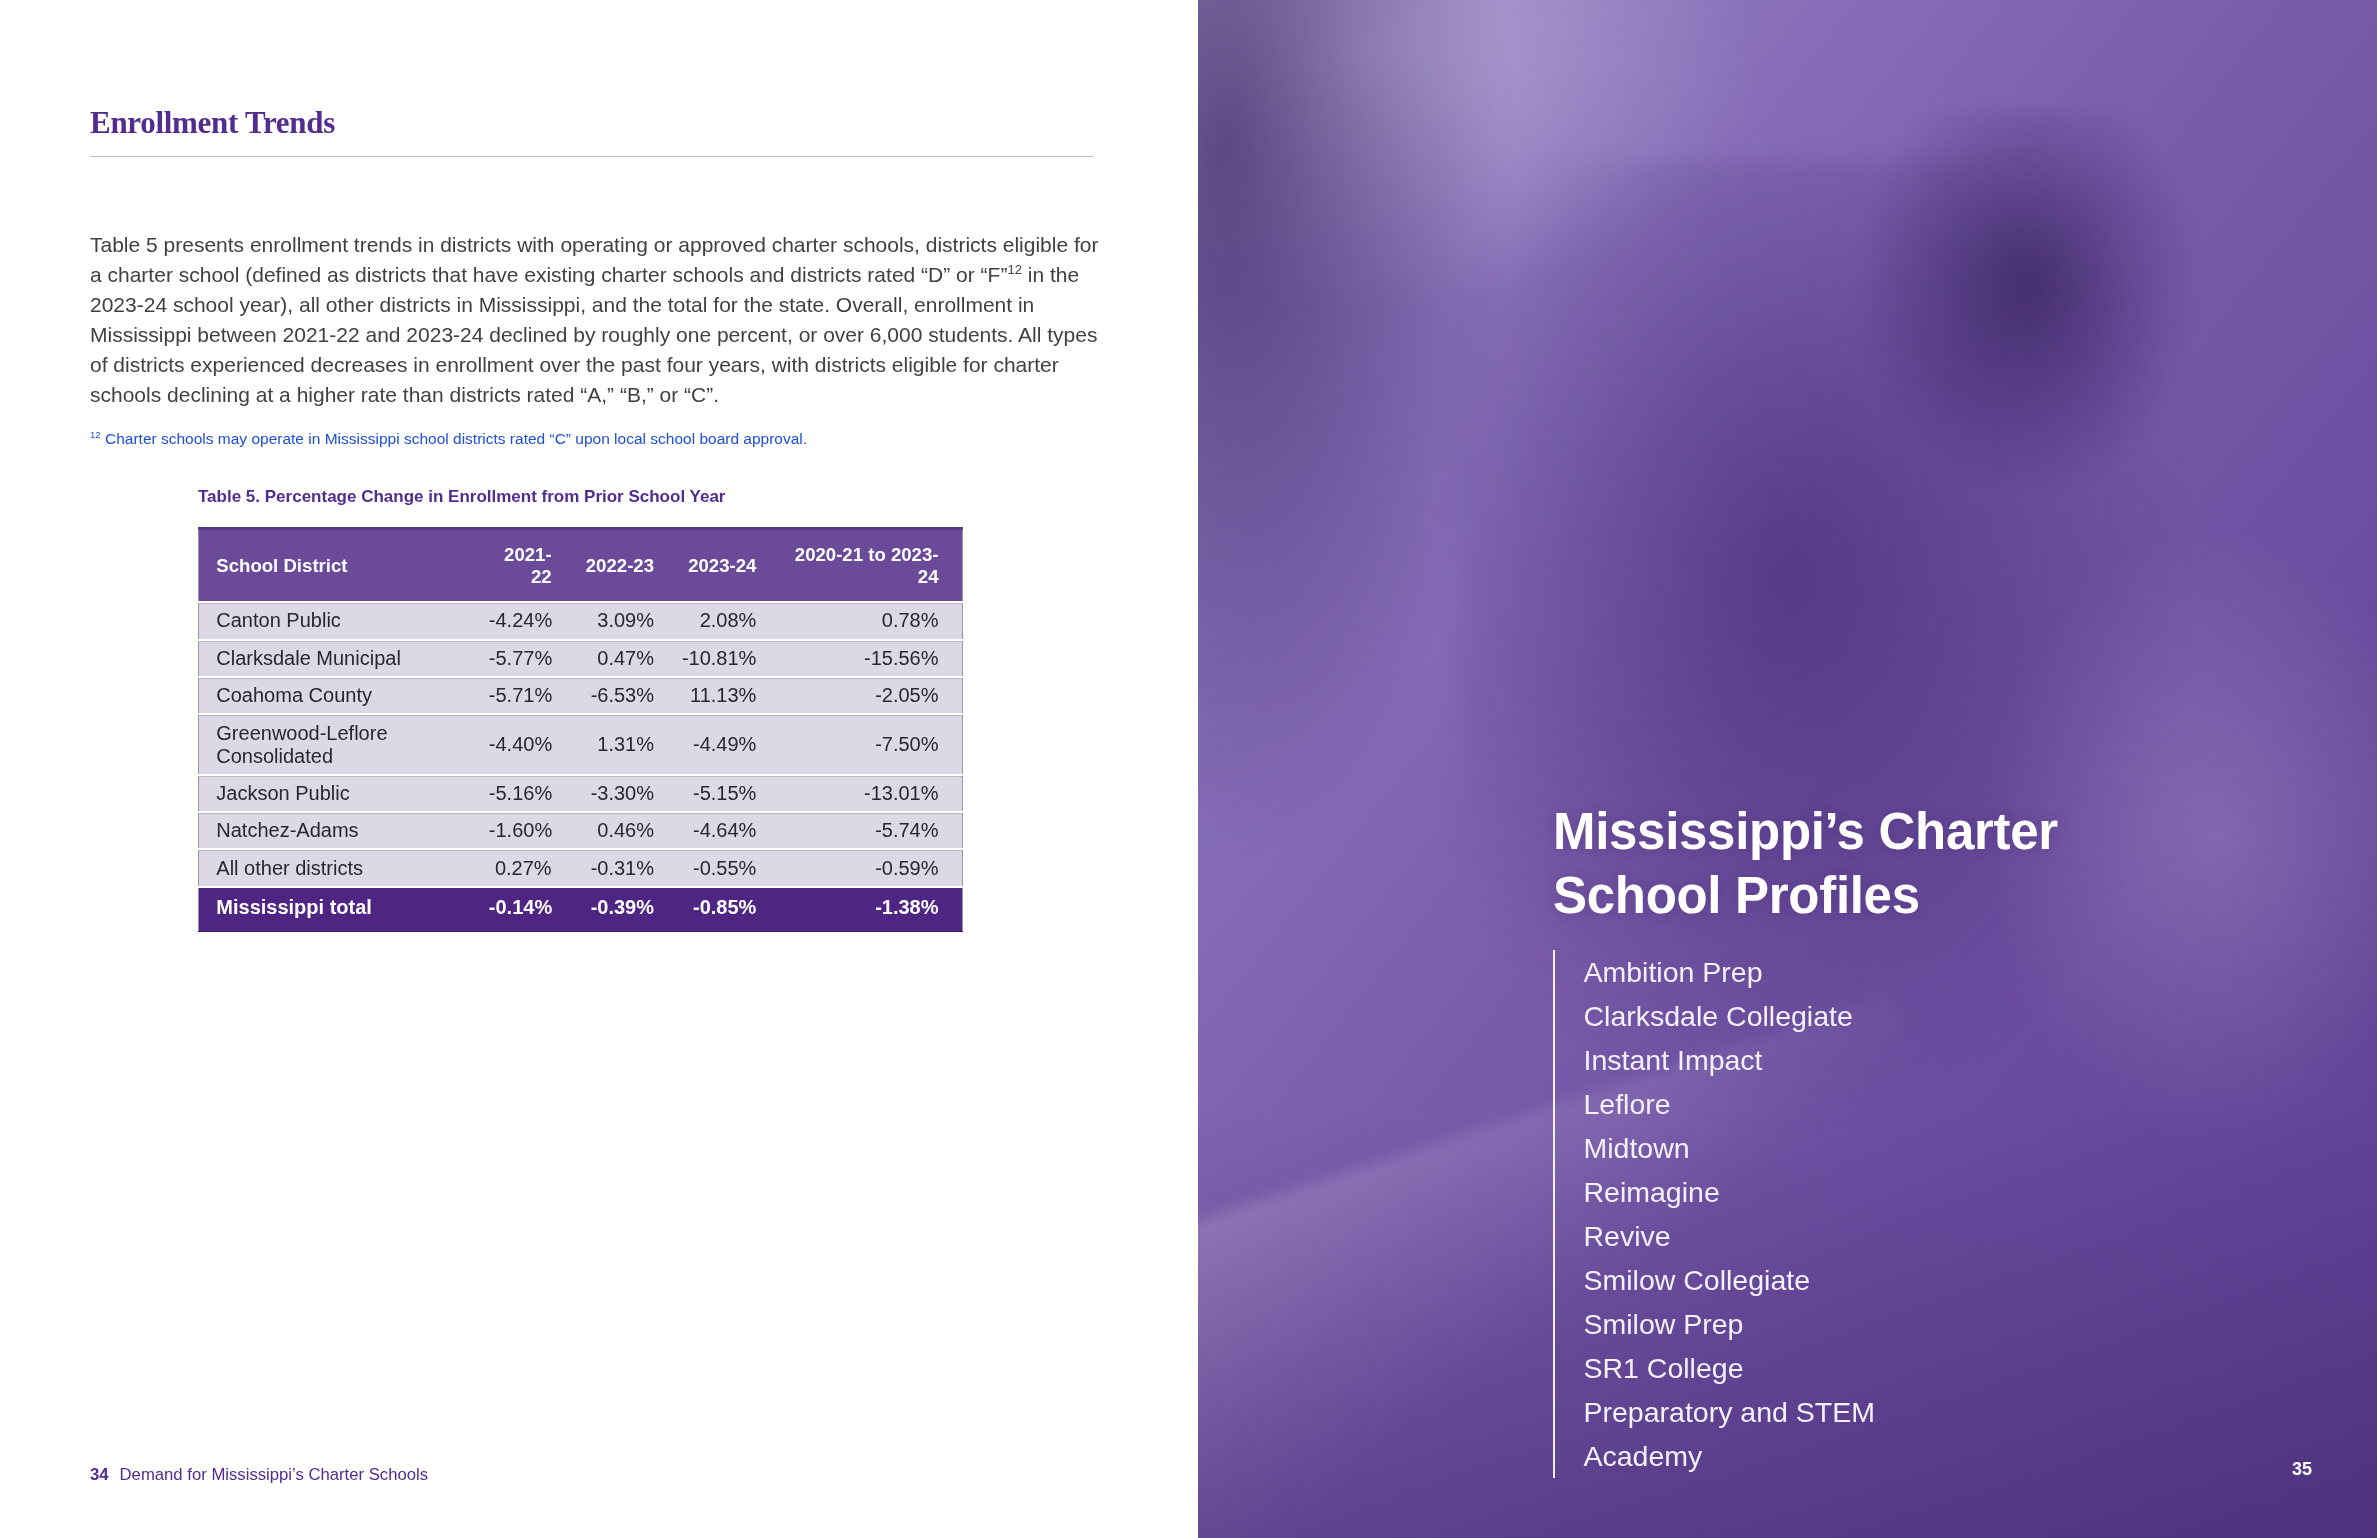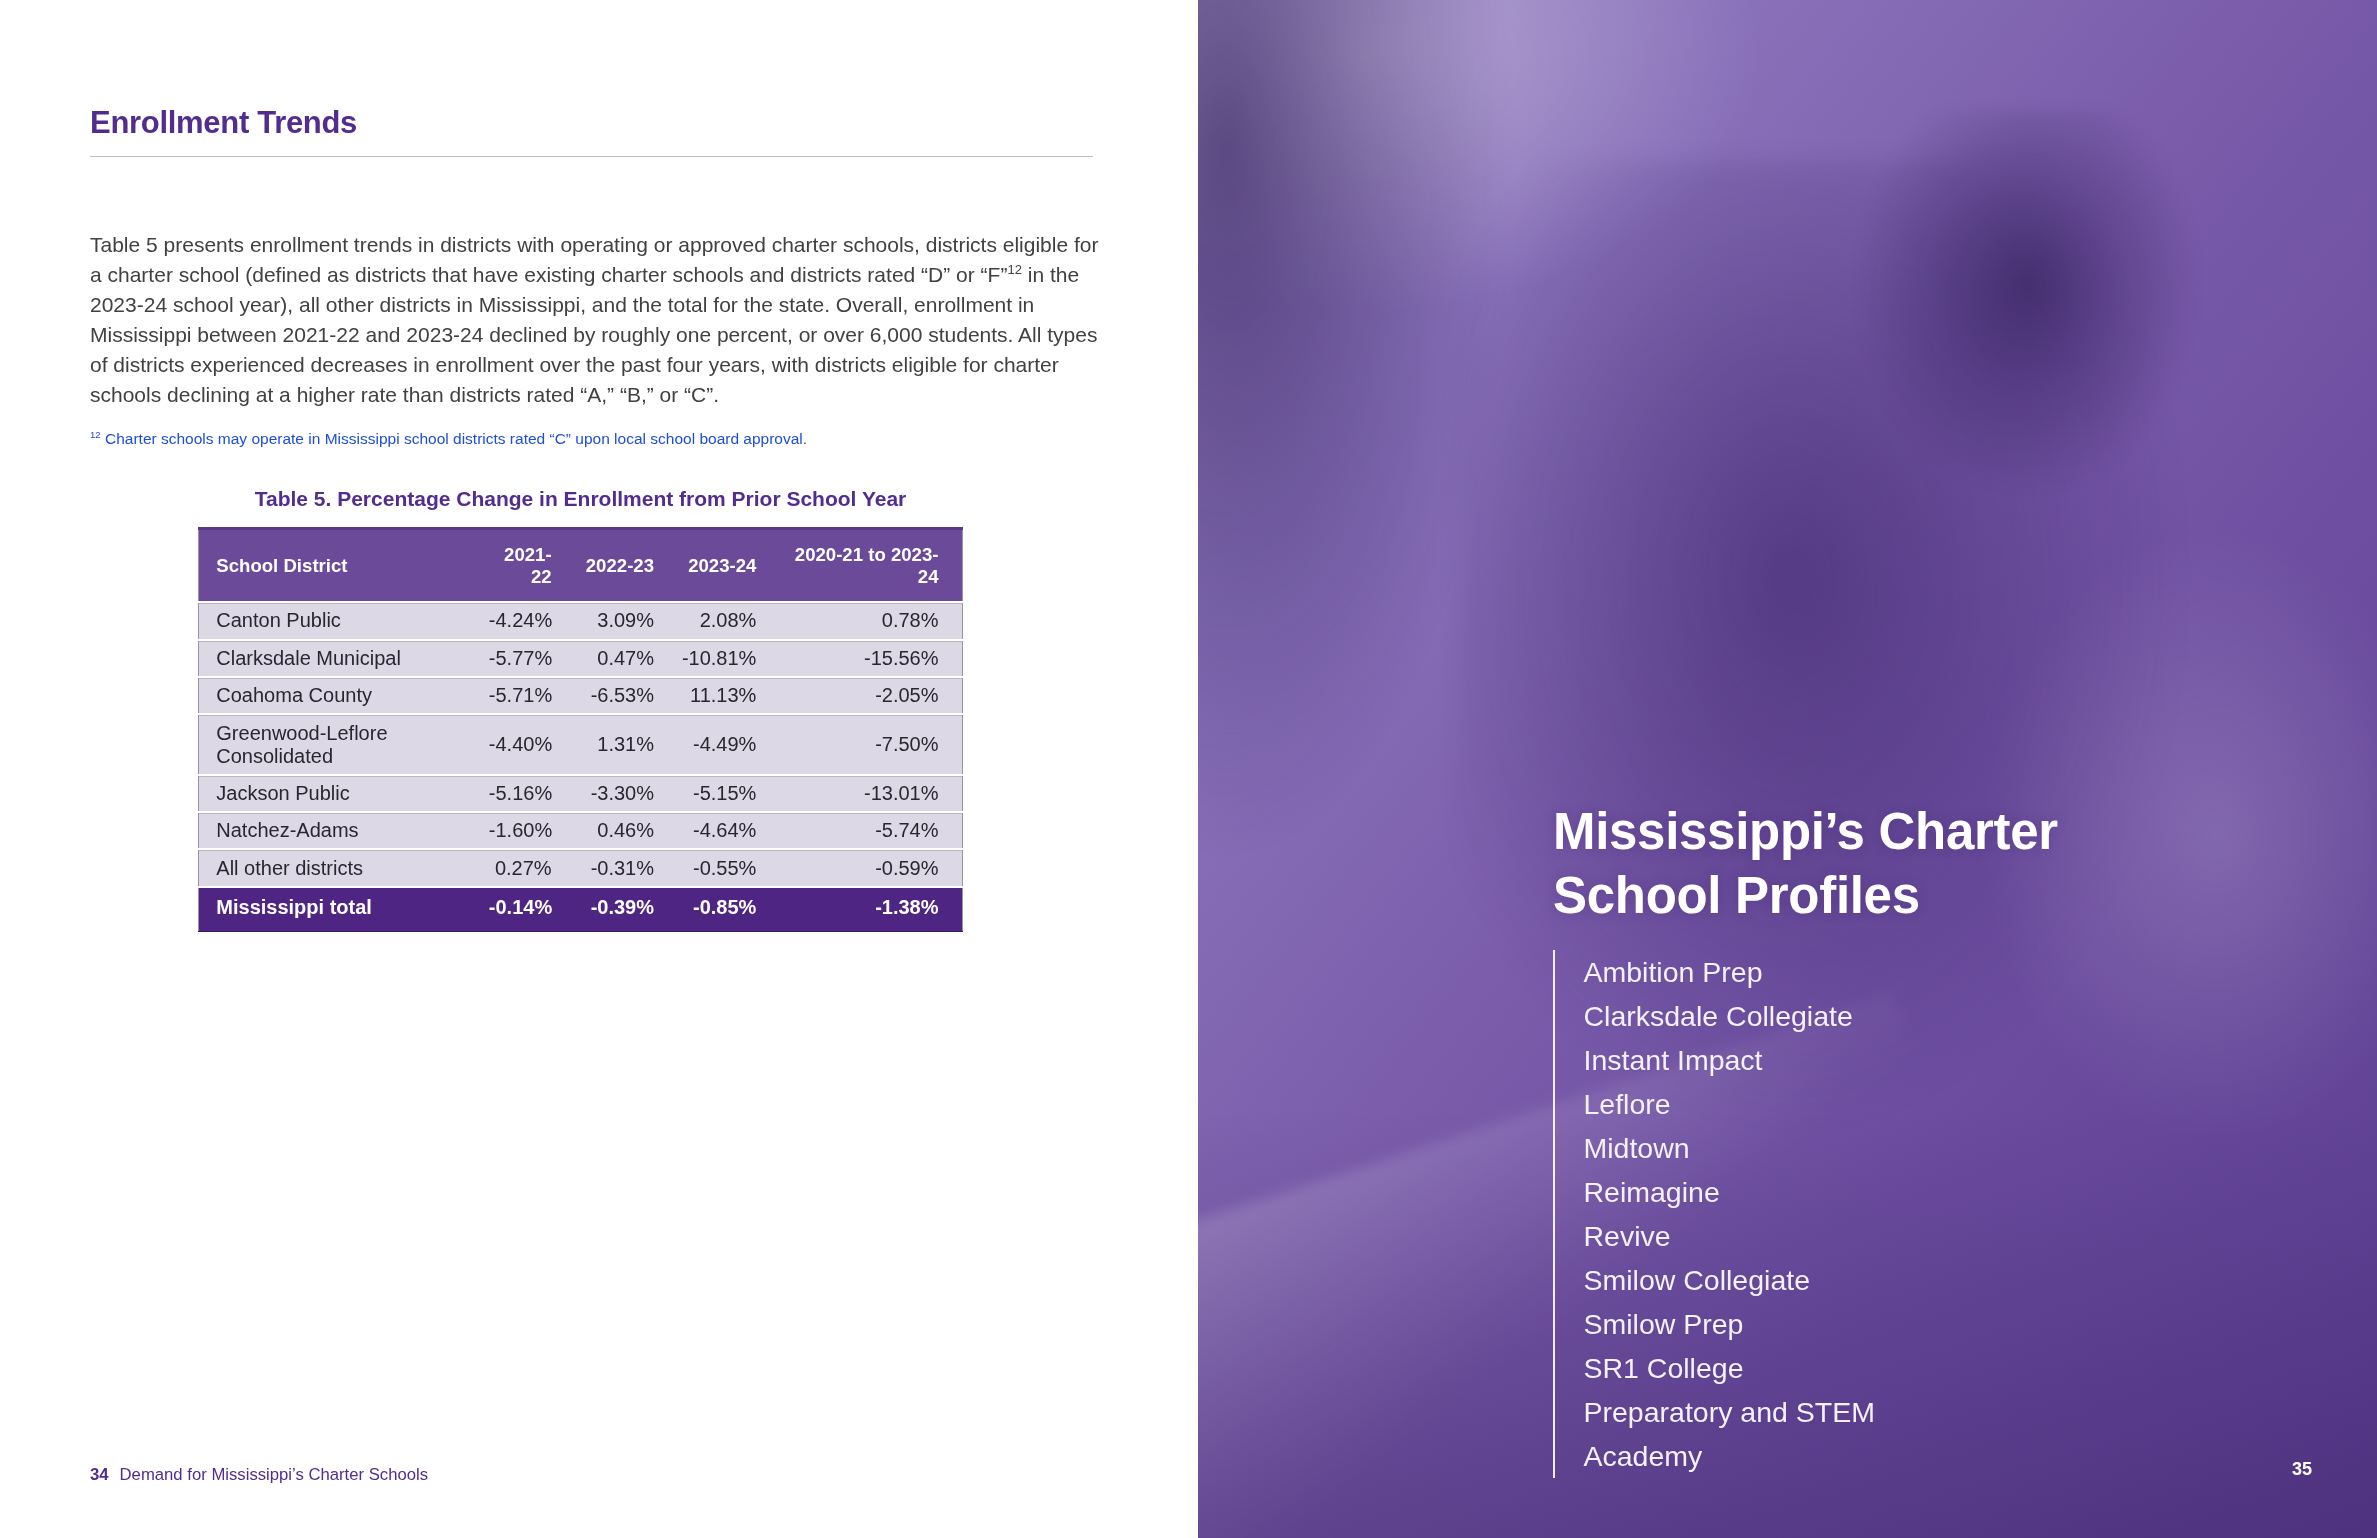--- a/index.html
+++ b/index.html
@@ -7,37 +7,38 @@
   html,body { background:#ffffff; }
   body { font-family:"Liberation Sans", sans-serif; }
   .spread { position:relative; width:2377px; height:1539px; display:flex; overflow:hidden; }
 
   
   .page-left { position:relative; width:1198px; height:1539px; background:#ffffff; flex:0 0 auto; }
   .section-heading {
     position:absolute; left:90px; top:105px;
     font-size:31px; font-weight:700; letter-spacing:-0.3px;
     color:#522c8f;
+    font-family:Liberation Serif, serif;
   }
   .heading-rule {
     position:absolute; left:90px; top:156px; width:1003px; height:0;
     border:none; border-top:1.2px solid #c2bccb;
   }
   .body-paragraph {
     position:absolute; left:90px; top:230px; width:1009px;
     font-size:21px; line-height:30px; color:#414042;
   }
   .body-paragraph sup, .footnote sup { font-size:0.62em; vertical-align:super; line-height:0; }
   .footnote {
     position:absolute; left:90px; top:403px; width:1009px;
     font-size:15.5px; line-height:21px; color:#1d4ed8;margin-top:25px;
   }
   .table-title {
     position:absolute; left:198px; top:487px; width:765px;
-    text-align:center; font-size:21px; font-weight:700; color:#522c8f;
+    font-size:17px; font-weight:700; color:#522c8f;
   }
   table.enrollment {
     position:absolute; left:198px; top:527px; width:765px;
     border-collapse:collapse; table-layout:fixed;
     border:0.6px solid #9a94a2;
   }
   table.enrollment col.c1 { width:38%; }
   table.enrollment col.c2 { width:11.3%; }
   table.enrollment col.c3 { width:13.4%; }
   table.enrollment col.c4 { width:13.4%; }

